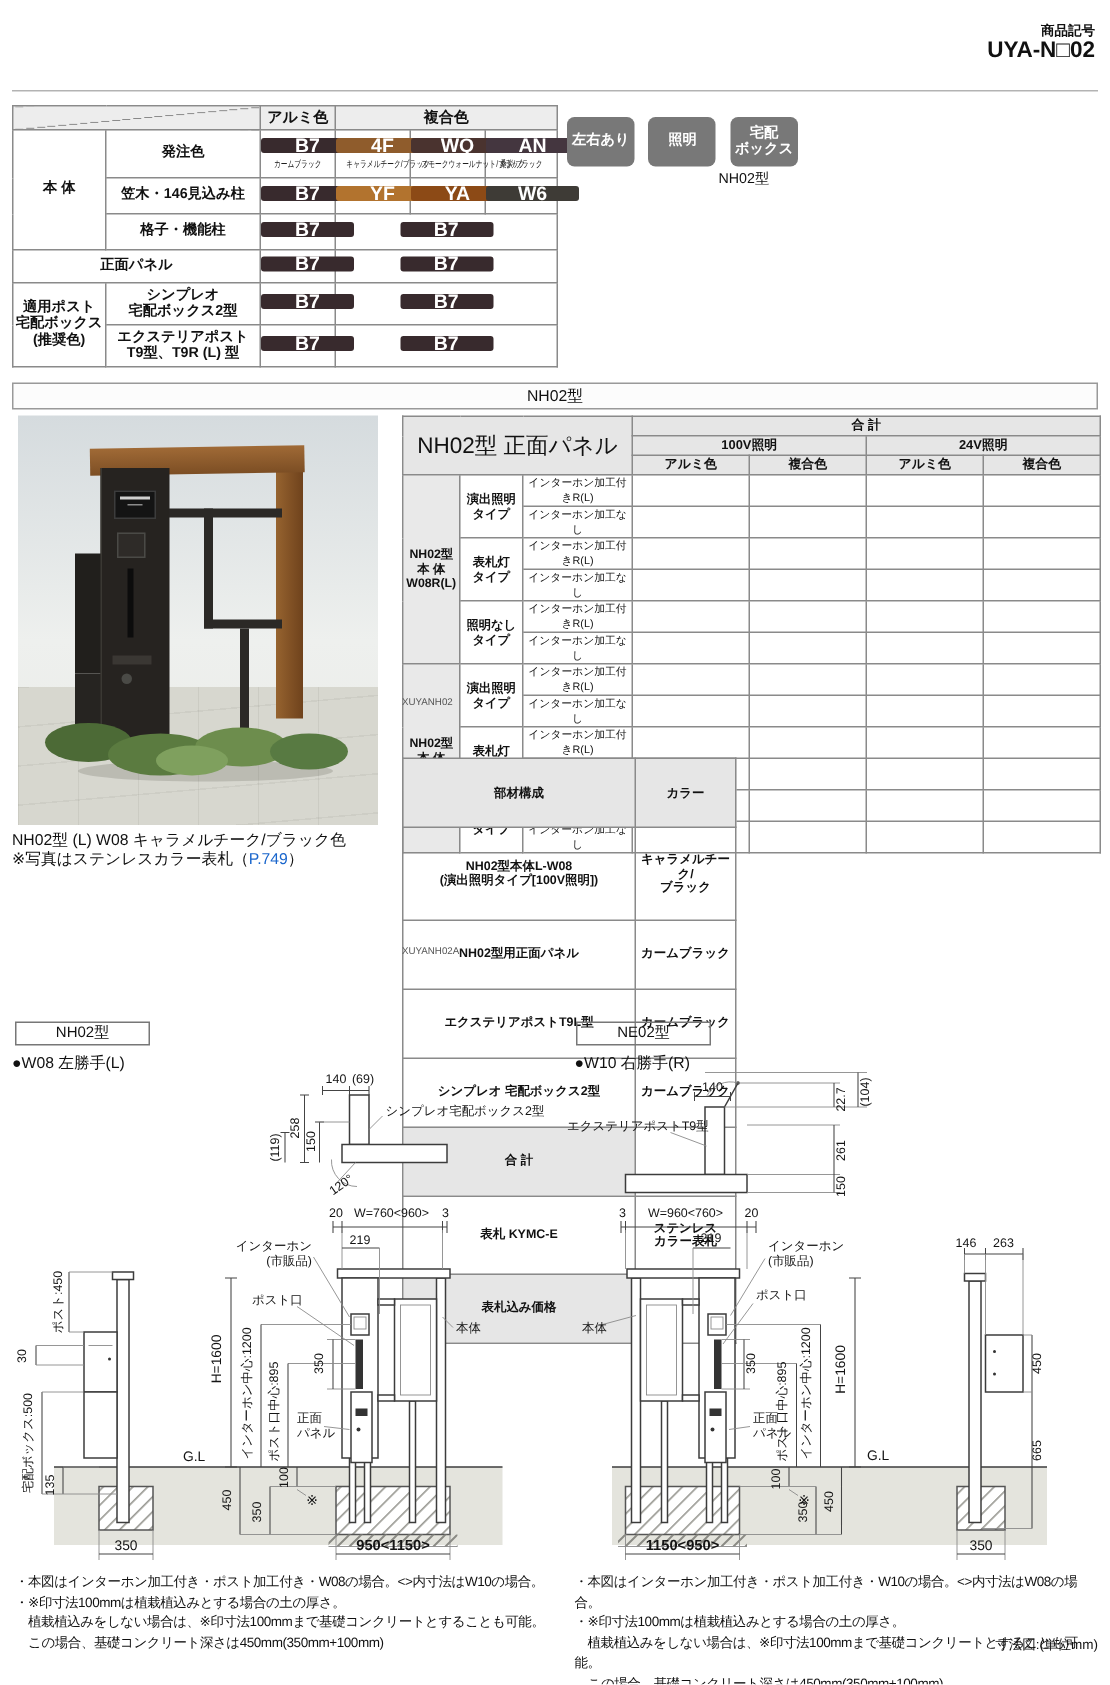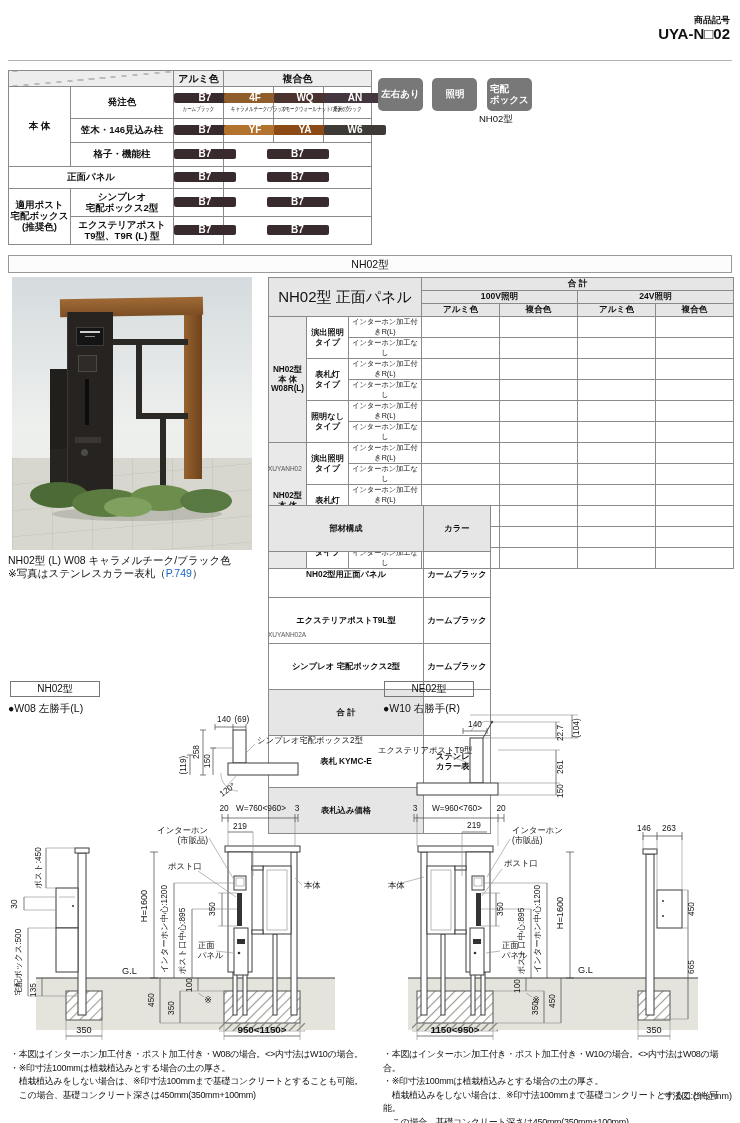--- a/index.html
+++ b/index.html
@@ -13,24 +13,24 @@
   .codelabel{font-size:9px;font-weight:bold}
   .codeval{font-size:15px;font-weight:bold}
   .hr{border-top:1px solid #b3b3b3}
   
   table{border-collapse:collapse;table-layout:fixed}
   .colors{width:363px;border:1.5px solid #444}
   .colors td{border:1px solid #8a8a8a;text-align:center;vertical-align:middle;font-size:9.5px;font-weight:bold;padding:0;line-height:1.15}
   .colors .hdr{background:#ededed;height:15px;font-size:10px}
   .colors .diag{background:linear-gradient(to bottom right,transparent 49.2%,#888 49.2%,#888 50.8%,transparent 50.8%)}
   .colors .gsep{border-top:1.5px solid #444}
-  .chip{display:inline-block;min-width:30px;height:10px;line-height:10px;border-radius:2px;color:#fff;font-size:10px;font-weight:bold;padding:0 16px}
+  .chip{display:inline-block;min-width:30px;height:10px;line-height:10px;border-radius:2px;color:#fff;font-size:13px;font-weight:bold;padding:0 16px}
   .chipname{display:block;font-size:6.2px;font-weight:normal;white-space:nowrap;transform:scaleX(.72);transform-origin:50% 50%;margin-top:1px}
   
-  .badge{width:45px;height:33px;background:#787878;border-radius:5px;color:#fff;font-size:9.5px;font-weight:bold;display:inline-flex;align-items:center;justify-content:center;line-height:1.1;margin-right:5px;vertical-align:top}
+  .badge{width:45px;height:33px;background:#787878;border-radius:5px;color:#fff;font-size:9.5px;font-weight:bold;display:inline-flex;align-items:center;justify-content:center;text-align:center;line-height:1.1;margin-right:5px;vertical-align:top}
   .badgemodel{font-size:9.5px;margin-top:2px}
   
   .secbar{border:1px solid #999;background:#fcfcfc;text-align:center;font-size:10.5px;line-height:16px;height:16px}
   .orangebar{background:#d2693e;border-radius:12px;color:#fff;text-align:center;font-weight:bold;font-size:13px;line-height:24px;height:24px}
   .modelbox{border:1px solid #777;text-align:center;font-size:10px;line-height:14px;height:14px}
   .handing{font-size:10.5px}
   
   .photo{background:linear-gradient(#d5dbde,#eef0ee 55%,#e9eae5);overflow:hidden}
   .ground{position:absolute;left:0;right:0;bottom:0;height:92px;background:#d7d7cf;background-image:repeating-linear-gradient(90deg,rgba(120,120,110,.12) 0 1px,transparent 1px 40px),repeating-linear-gradient(175deg,rgba(120,120,110,.10) 0 1px,transparent 1px 26px)}
   .blob{position:absolute;border-radius:50%}
@@ -309,20 +309,26 @@
 
   <table class="parts abs" style="left:268px;top:505px">
     <colgroup>
         <col style="width:155px">
         <col style="width:67px">
       </colgroup>
     <tbody>
         <tr>
           <td class="hd">部材構成</td>
           <td class="hd">カラー</td>
+        </tr>
+    <tr style="height:23px">
+          <td class="ml">NH02型本体L-W08
+(演出照明タイプ[100V照明])</td>
+          <td class="ml">キャラメルチーク/
+ブラック</td>
         </tr>
     <tr>
           <td>NH02型用正面パネル</td>
           <td>カームブラック</td>
         </tr>
     <tr>
           <td>エクステリアポストT9L型</td>
           <td>カームブラック</td>
         </tr>
     <tr>

